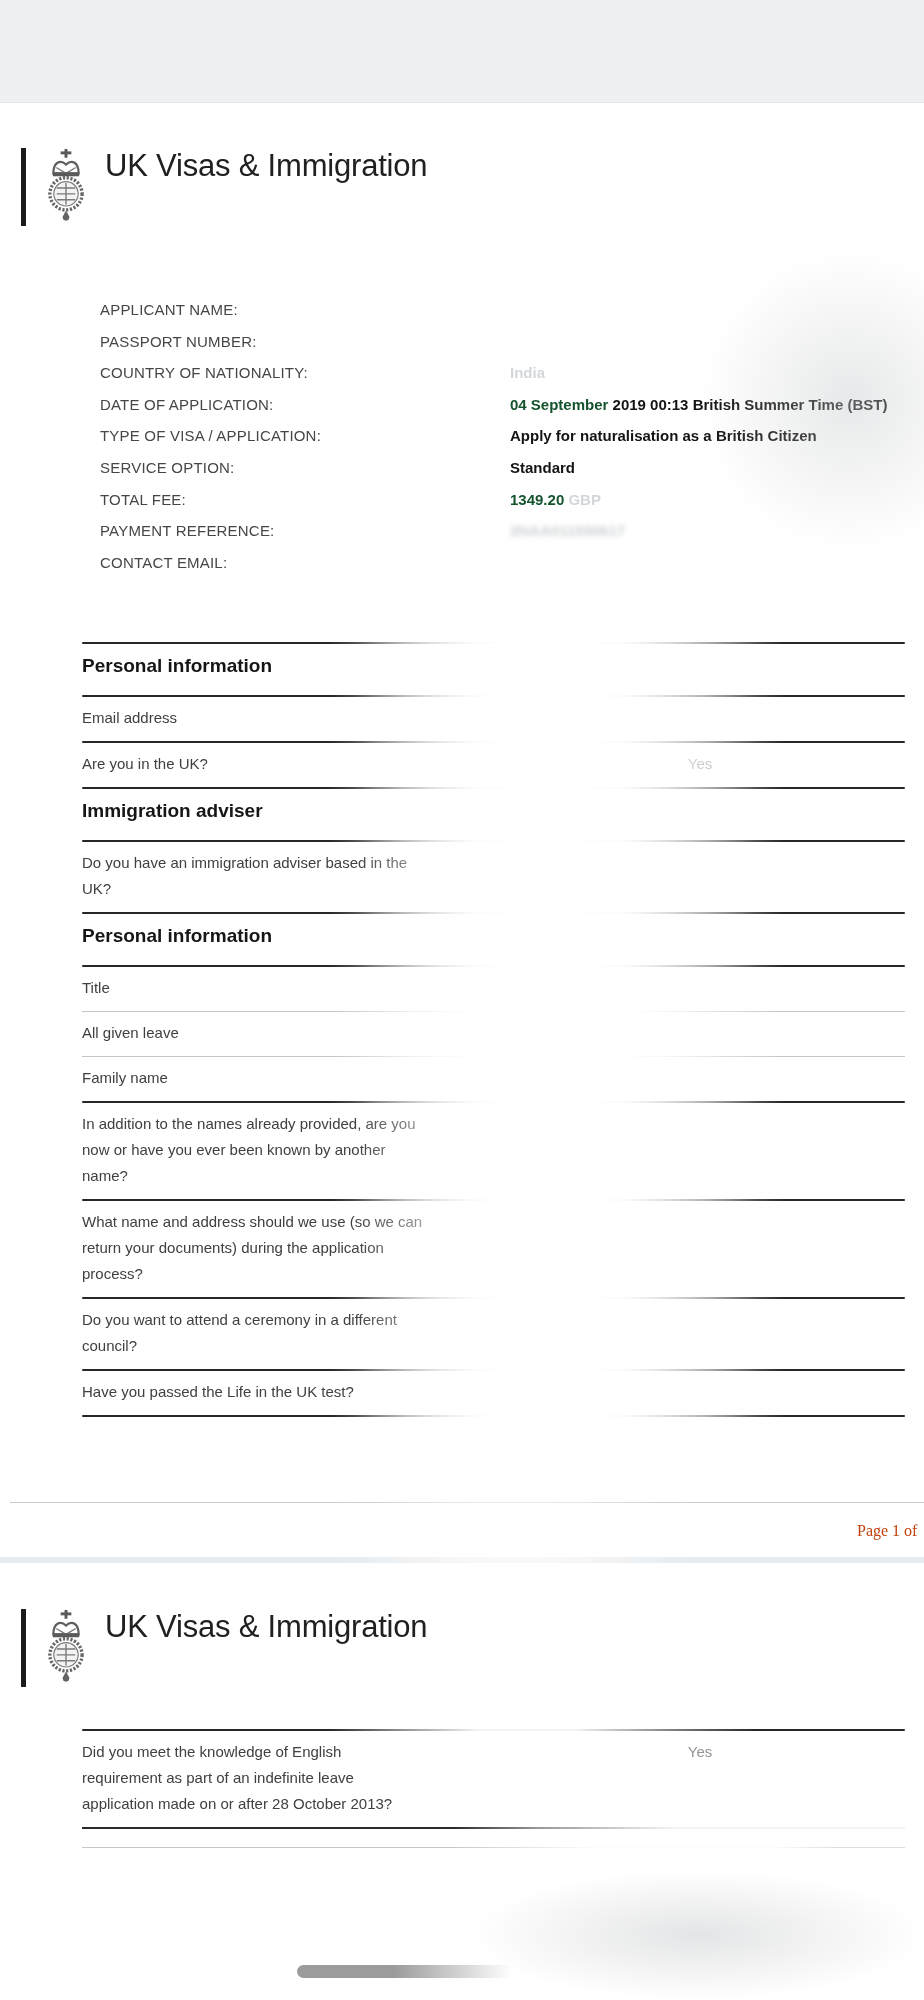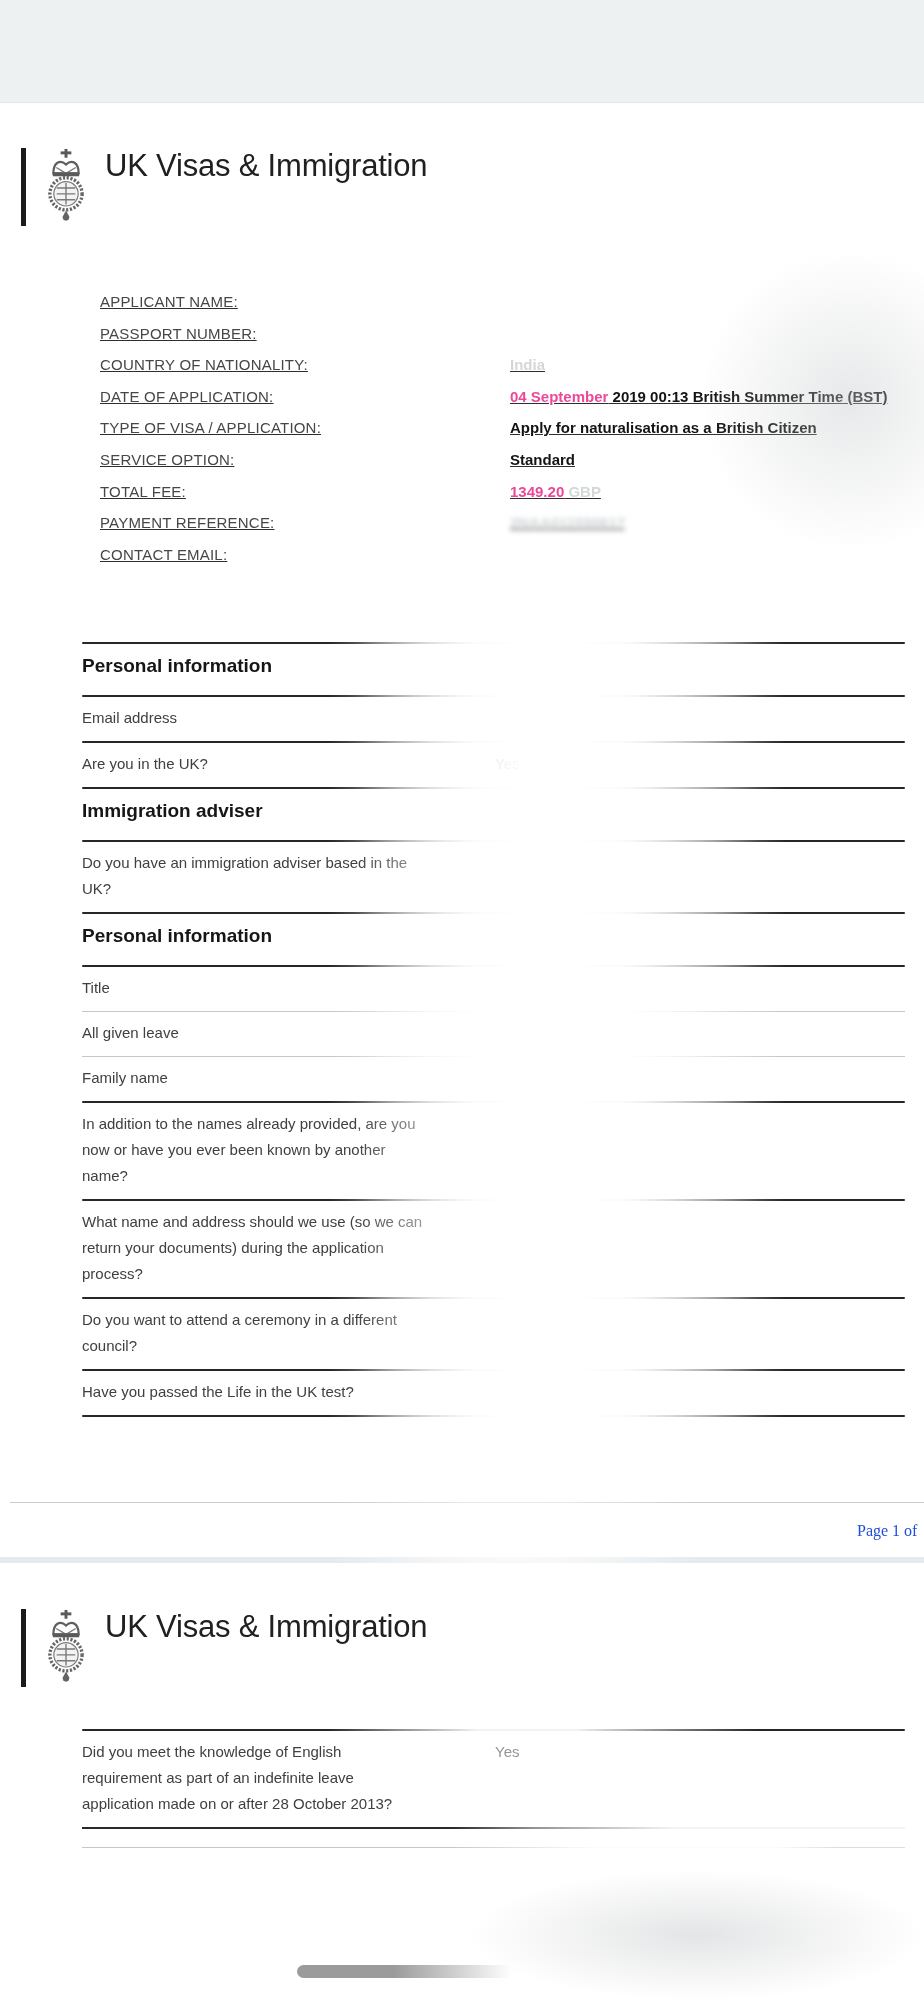--- a/index.html
+++ b/index.html
@@ -18,47 +18,47 @@
   #page2{top:1563px;height:437px;}
   .page-separator{position:absolute;left:0;top:1557px;width:924px;height:6px;background:#e7ebee;}
   
   .page-header{position:absolute;left:21px;display:flex;align-items:flex-start;height:80px;}
   #page1 .page-header{top:148px;}
   #page2 .page-header{top:46px;}
   .brand-bar{width:5px;height:78px;background:#1b1b1b;margin-right:17px;}
   .crest{width:46px;height:78px;margin-right:16px;}
   .app-title{font-size:31px;font-weight:400;color:#202020;letter-spacing:-0.2px;white-space:nowrap;}
   
-  .summary{position:absolute;left:100px;top:292px;width:805px;font-size:15px;line-height:19.6px;text-decoration:underline;}
+  .summary{position:absolute;left:100px;top:300px;width:805px;font-size:15px;line-height:19.6px;}
   .srow{display:flex;margin-bottom:12px;}
   .slabel{flex:0 0 410px;color:#464646;letter-spacing:0.2px;}
   .svalue{flex:1;font-weight:bold;color:#141414;}
-  .muted-mid{color:#ec4899;}
+  .muted-mid{color:#14532d;}
   .muted-light{color:#d4d7d9;}
   .redacted{color:#ccd0d2;filter:blur(2.5px);}
   
   .section-area{position:absolute;left:82px;width:823px;}
   #page1 .section-area{top:642px;}
   #page2 .section-area{top:166px;}
   .hr-dark{height:2px;border:0;margin:0;border-radius:1px;
     background:linear-gradient(90deg,#26262b 0%,#26262b 30%,rgba(38,38,43,.55) 38%,rgba(38,38,43,.06) 48%,rgba(38,38,43,.06) 60%,rgba(38,38,43,.6) 72%,#26262b 82%,#26262b 100%);}
   .hr-thin{height:1px;border:0;margin:0;
     background:linear-gradient(90deg,#c6c6c6 0%,#c6c6c6 30%,rgba(198,198,198,.08) 48%,rgba(198,198,198,.08) 62%,#c6c6c6 78%,#c6c6c6 100%);}
   .hr-fadeout-dark{height:2px;border:0;margin:0;
     background:linear-gradient(90deg,#2a2a2a 0%,#2a2a2a 45%,rgba(42,42,42,.5) 55%,rgba(42,42,42,.05) 72%,rgba(42,42,42,.05) 100%);}
   .hr-fadeout-thin{height:1px;border:0;margin:0;
     background:linear-gradient(90deg,#c8c8c8 0%,#c8c8c8 45%,rgba(200,200,200,.06) 62%,rgba(200,200,200,.06) 84%,rgba(190,193,196,.55) 92%,rgba(190,193,196,.55) 100%);}
   .section-heading{font-size:19px;font-weight:bold;color:#161616;line-height:24px;margin:10px 0 17px 0;}
   .qa-row{display:flex;padding:8px 0 10px 0;}
   .q{flex:0 0 413px;font-size:15px;line-height:26px;color:#404040;white-space:pre-line;}
-  .a{flex:1;padding-left:0;font-size:15px;line-height:26px;color:#949494;}
+  .a{flex:1;padding-left:0;font-size:15px;line-height:26px;color:#949494;text-align:center;}
   
   .footer-rule{position:absolute;left:10px;top:1502px;width:914px;height:1px;background:#c5ccd3;}
   .page-number{position:absolute;left:857px;top:1522px;width:67px;overflow:hidden;
-    font-family:"Liberation Serif","DejaVu Serif",serif;font-size:16px;color:#1d4ed8;white-space:nowrap;}
+    font-family:"Liberation Serif","DejaVu Serif",serif;font-size:16px;color:#c2410c;white-space:nowrap;}
   
   .smudge{position:absolute;pointer-events:none;}
   .wash-column{left:355px;top:600px;width:430px;height:830px;
     background:linear-gradient(90deg,rgba(255,255,255,0) 0%,rgba(255,255,255,.55) 18%,rgba(255,255,255,.95) 38%,rgba(255,255,255,.95) 62%,rgba(255,255,255,.5) 82%,rgba(255,255,255,0) 100%);}
   .blob-top-right{left:700px;top:250px;width:300px;height:300px;
     background:radial-gradient(closest-side,rgba(198,201,203,.42),rgba(198,201,203,0));}
   .blob-footer{left:325px;top:1450px;width:380px;height:170px;
     background:radial-gradient(closest-side,rgba(255,255,255,.98),rgba(255,255,255,0));}
   .blob-bottom-right{left:470px;top:1870px;width:454px;height:130px;
     background:radial-gradient(closest-side,rgba(205,207,209,.55),rgba(205,207,209,0));}

